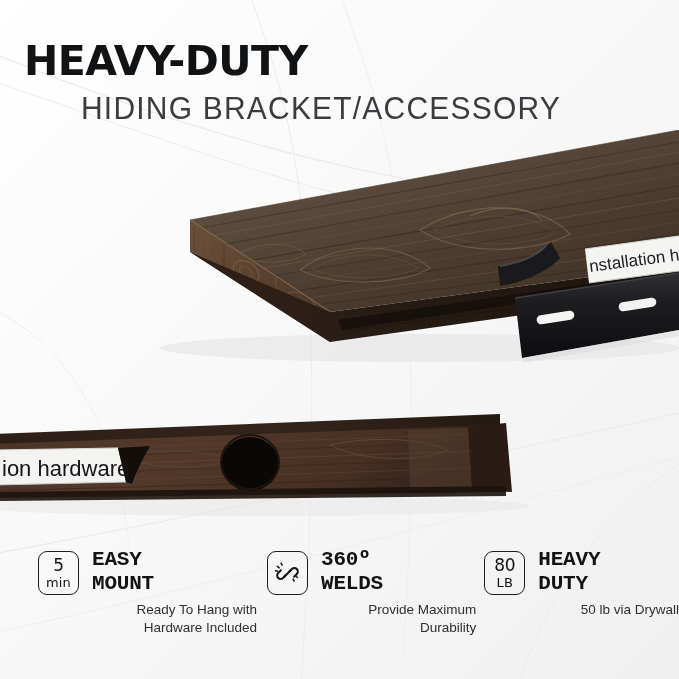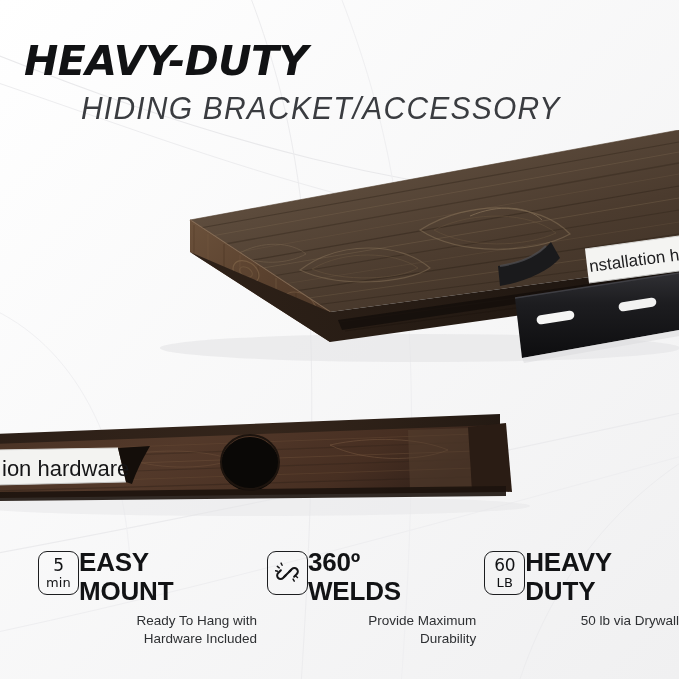--- a/index.html
+++ b/index.html
@@ -12,21 +12,21 @@
   #stage{position:relative;width:679px;height:679px;overflow:hidden;
     background:
       radial-gradient(ellipse 520px 300px at 60% 8%, #ffffff 0%, #fbfbfb 55%, #f4f4f5 100%),
       linear-gradient(180deg,#fdfdfd 0%,#f7f7f8 45%,#f2f2f3 100%);
   }
 
   
   .swoosh{position:absolute;inset:0;pointer-events:none;}
 
   
-  .title-block{position:absolute;left:24px;top:40px;z-index:6;font-style:italic;}
+  .title-block{position:absolute;left:24px;top:40px;z-index:6;}
   .title{
     font-family:"DejaVu Sans", sans-serif;
     font-weight:bold;
     font-size:41px;
     letter-spacing:-0.5px;
     color:#111214;
     line-height:1.05;
     margin:0;
     white-space:nowrap;
   }
@@ -60,22 +60,23 @@
     width:39px;height:42px;flex:0 0 auto;
     border:1.6px solid #1c1d1f;border-radius:9px;
     display:flex;flex-direction:column;align-items:center;justify-content:center;
     color:#111214;line-height:1;margin-top:3px;
   }
   .badge-num{font-family:"DejaVu Sans",sans-serif;font-size:17px;font-weight:500;letter-spacing:-0.3px;}
   .badge-unit{font-family:"DejaVu Sans",sans-serif;font-size:13px;font-weight:400;margin-top:2.5px;letter-spacing:0.1px;}
   .badge-icon{width:39px;height:42px;flex:0 0 auto;border:1.6px solid #1c1d1f;border-radius:9px;
     display:flex;align-items:center;justify-content:center;margin-top:3px;}
   .f-head{
-    font-family:Liberation Sans, sans-serif;
-    font-weight:bold;font-size:26px;line-height:1.12;color:#121315;
+    margin-left:13px;
+    font-family:Liberation Mono, monospace;
+    font-weight:bold;font-size:21px;line-height:1.12;color:#121315;
     letter-spacing:-0.2px;
   }
   .f-desc{
     margin-left:52px;margin-top:6px;
     font-family:"Liberation Sans", sans-serif;
     font-size:13.5px;line-height:1.34;color:#2e3033;font-weight:400;text-align:right;
   }
 </style>
 </head>
 <body>
@@ -336,21 +337,21 @@
       </div>
       <div class="f-desc">
         <div>Provide Maximum</div>
         <div>Durability</div>
       </div>
     </div>
 
     <div class="feature f3">
       <div class="feature-top">
         <div class="badge">
-          <span class="badge-num">60</span>
+          <span class="badge-num">80</span>
           <span class="badge-unit">LB</span>
         </div>
         <div class="f-head">
           <div>HEAVY</div>
           <div>DUTY</div>
         </div>
       </div>
       <div class="f-desc">
         <div>50 lb via Drywall</div>
       </div>

